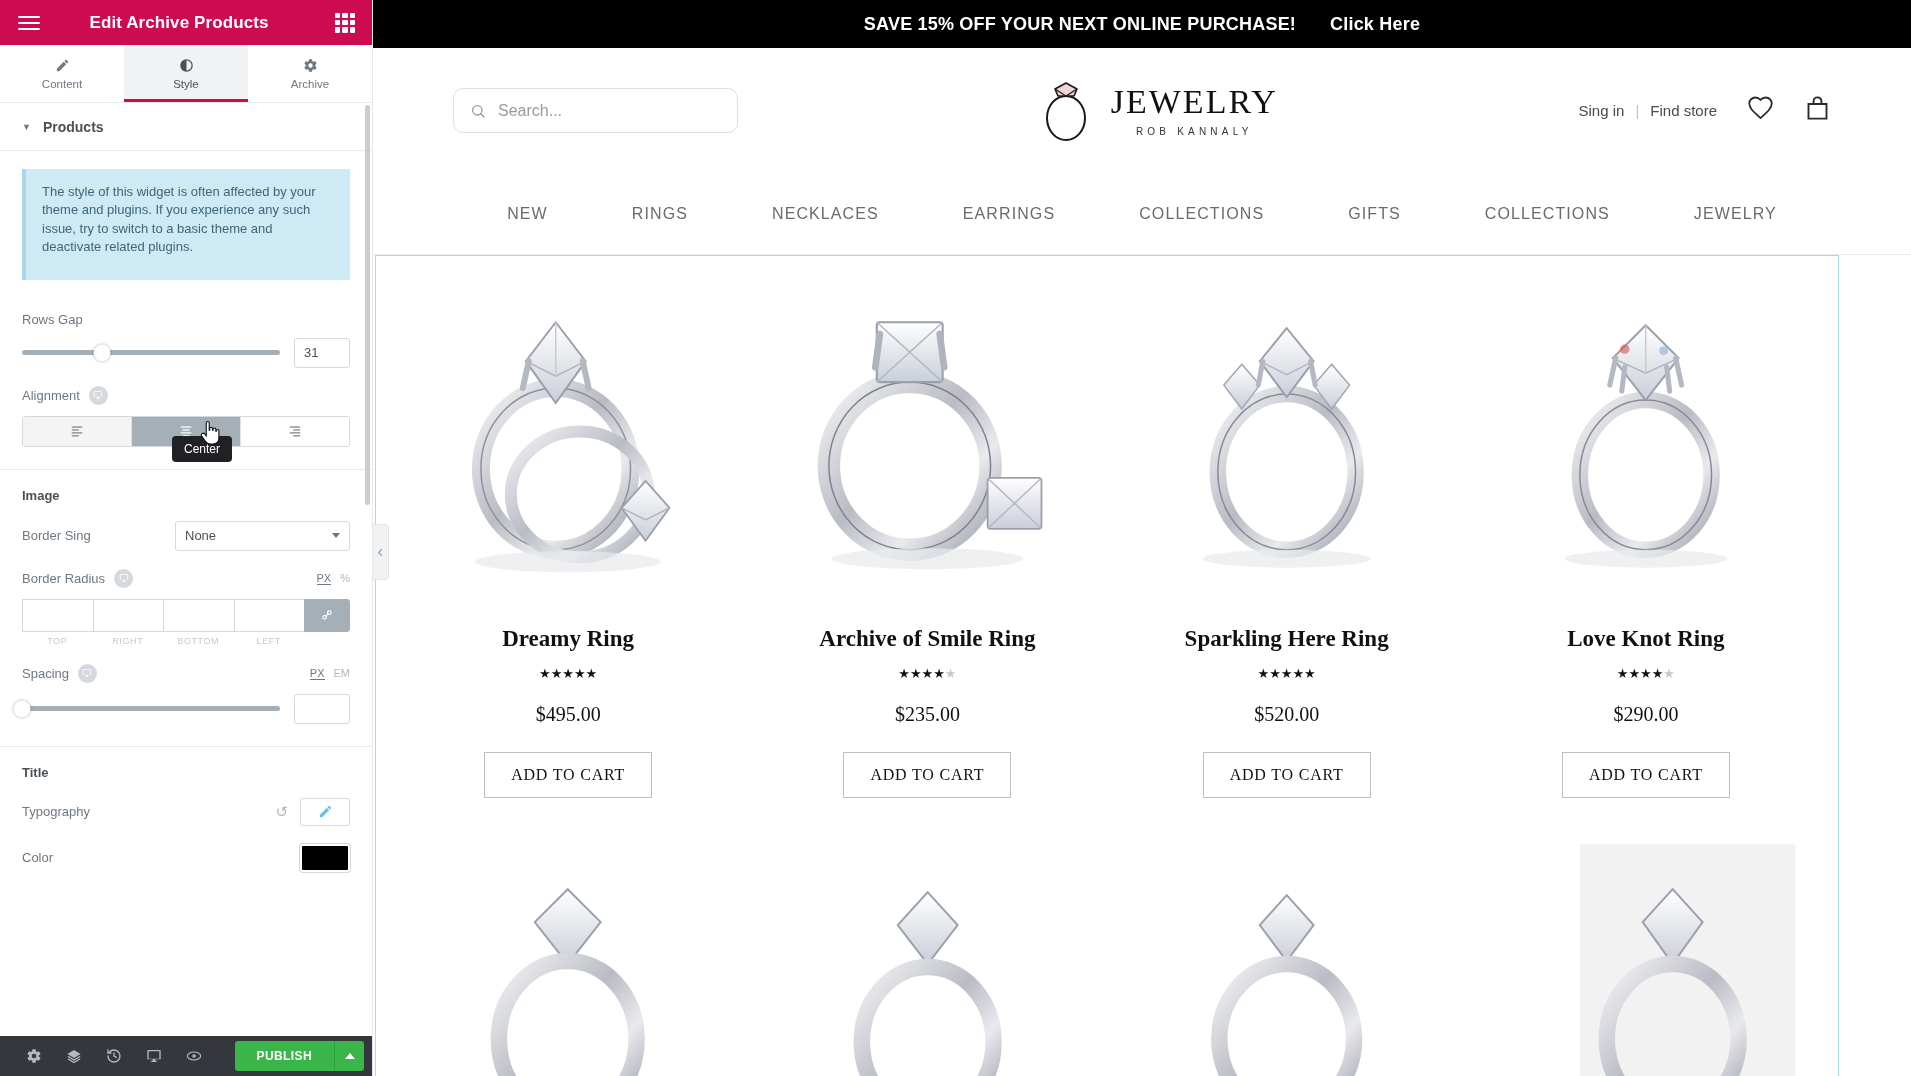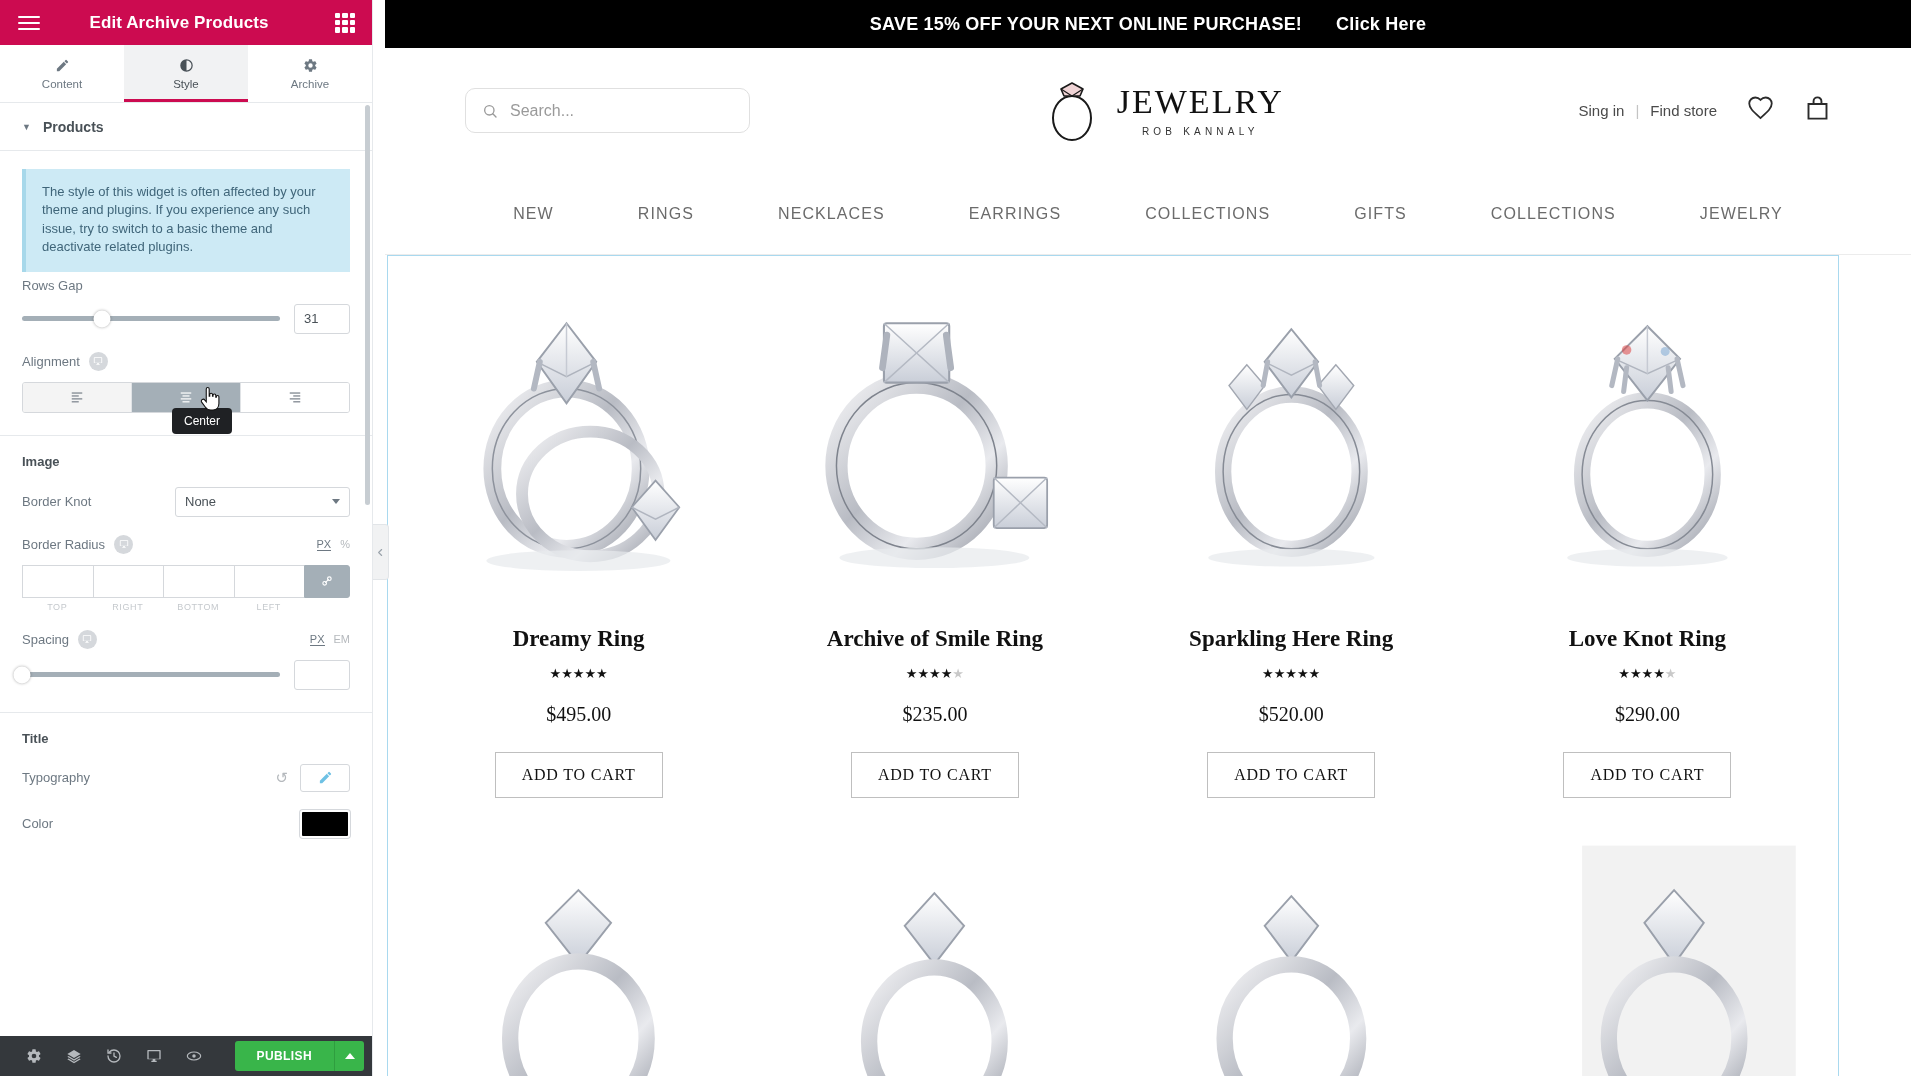--- a/index.html
+++ b/index.html
@@ -2,21 +2,21 @@
 <html><head>
 <meta charset="utf-8">
 <style>
   * { box-sizing: border-box; margin: 0; padding: 0; }
   html, body { width: 1911px; height: 1076px; overflow: hidden; }
   body {
     font-family: "Liberation Sans", sans-serif;
     background: #ffffff;
     -webkit-font-smoothing: antialiased;
   }
-  .app { position: relative; width: 1911px; height: 924px; display: flex; gap: 12px; }
+  .app { position: relative; width: 1911px; height: 924px; display: flex; }
 
   
   .panel {
     width: 373px;
     height: 1076px;
     background: #ffffff;
     display: flex;
     flex-direction: column;
     position: relative;
     z-index: 30;
@@ -94,22 +94,22 @@
   .section-head .caret { font-size: 9px; color: #6d7882; }
   .section-head .stitle { font-size: 14px; font-weight: bold; color: #495157; }
 
   .ctrl-body { padding: 18px 22px 0 22px; }
   .notice {
     background: #cdeaf5;
     border-left: 4px solid #a7d8ea;
     color: #3f6579;
     font-size: 13px;
     line-height: 1.42;
-    padding: 14px 16px 15px 16px;
-    margin-bottom: 6px;
+    padding: 14px 16px 23px 16px;
+    margin-bottom: 32px;
   }
   .field { margin-bottom: 18px; }
   .flabel {
     font-size: 13px; color: #6d7882; display: flex; align-items: center; gap: 9px;
     margin-bottom: 11px;
   }
   .flabel.strong { color:#495157; font-weight:bold; }
   .resp-dot {
     width: 19px; height: 19px; border-radius: 50%; background: #d5d8dc;
     display: inline-flex; align-items: center; justify-content: center;
@@ -413,34 +413,34 @@
             </div>
             <div class="align-btn">
               <svg viewBox="0 0 24 24" fill="#8a9199">
                   <rect x="3" y="4" width="18" height="2.4"></rect>
                   <rect x="9" y="9" width="12" height="2.4"></rect>
                   <rect x="3" y="14" width="18" height="2.4"></rect>
                   <rect x="9" y="19" width="12" height="2.4"></rect>
                 </svg>
             </div>
           </div>
-          <div class="tooltip" style="left:150px;top:56px;">Center</div>
+          <div class="tooltip" style="left:150px;top:50px;">Center</div>
           <svg class="cursor-hand" style="left:176px;top:34px;" viewBox="0 0 24 28">
             <path d="M9 3a1.6 1.6 0 013.2 0v8h.6V9.2a1.5 1.5 0 013 0V11h.6V10a1.5 1.5 0 013 0v2h.6v-.5a1.4 1.4 0 012.8 0V19c0 4-2.6 7-6.4 7h-2.6c-3 0-4.3-1-5.9-3.3L4 17.4c-.7-1.1-.3-2.3.7-2.9 1-.6 2.2-.2 2.8.7L9 17V3z" fill="#fff" stroke="#111" stroke-width="1.2"></path>
           </svg>
         </div>
 
         <div class="divider"></div>
 
         <div class="field">
           <div class="flabel strong" style="margin-bottom:0;">Image</div>
         </div>
 
         <div class="field row-inline">
-          <div class="flabel">Border Knot</div>
+          <div class="flabel">Border Sing</div>
           <div class="selectbox">
             <span>None</span>
             <span class="arw"></span>
           </div>
         </div>
 
         <div class="field">
           <div class="flabel">
             <span>Border Radius</span>
             <span class="resp-dot">

